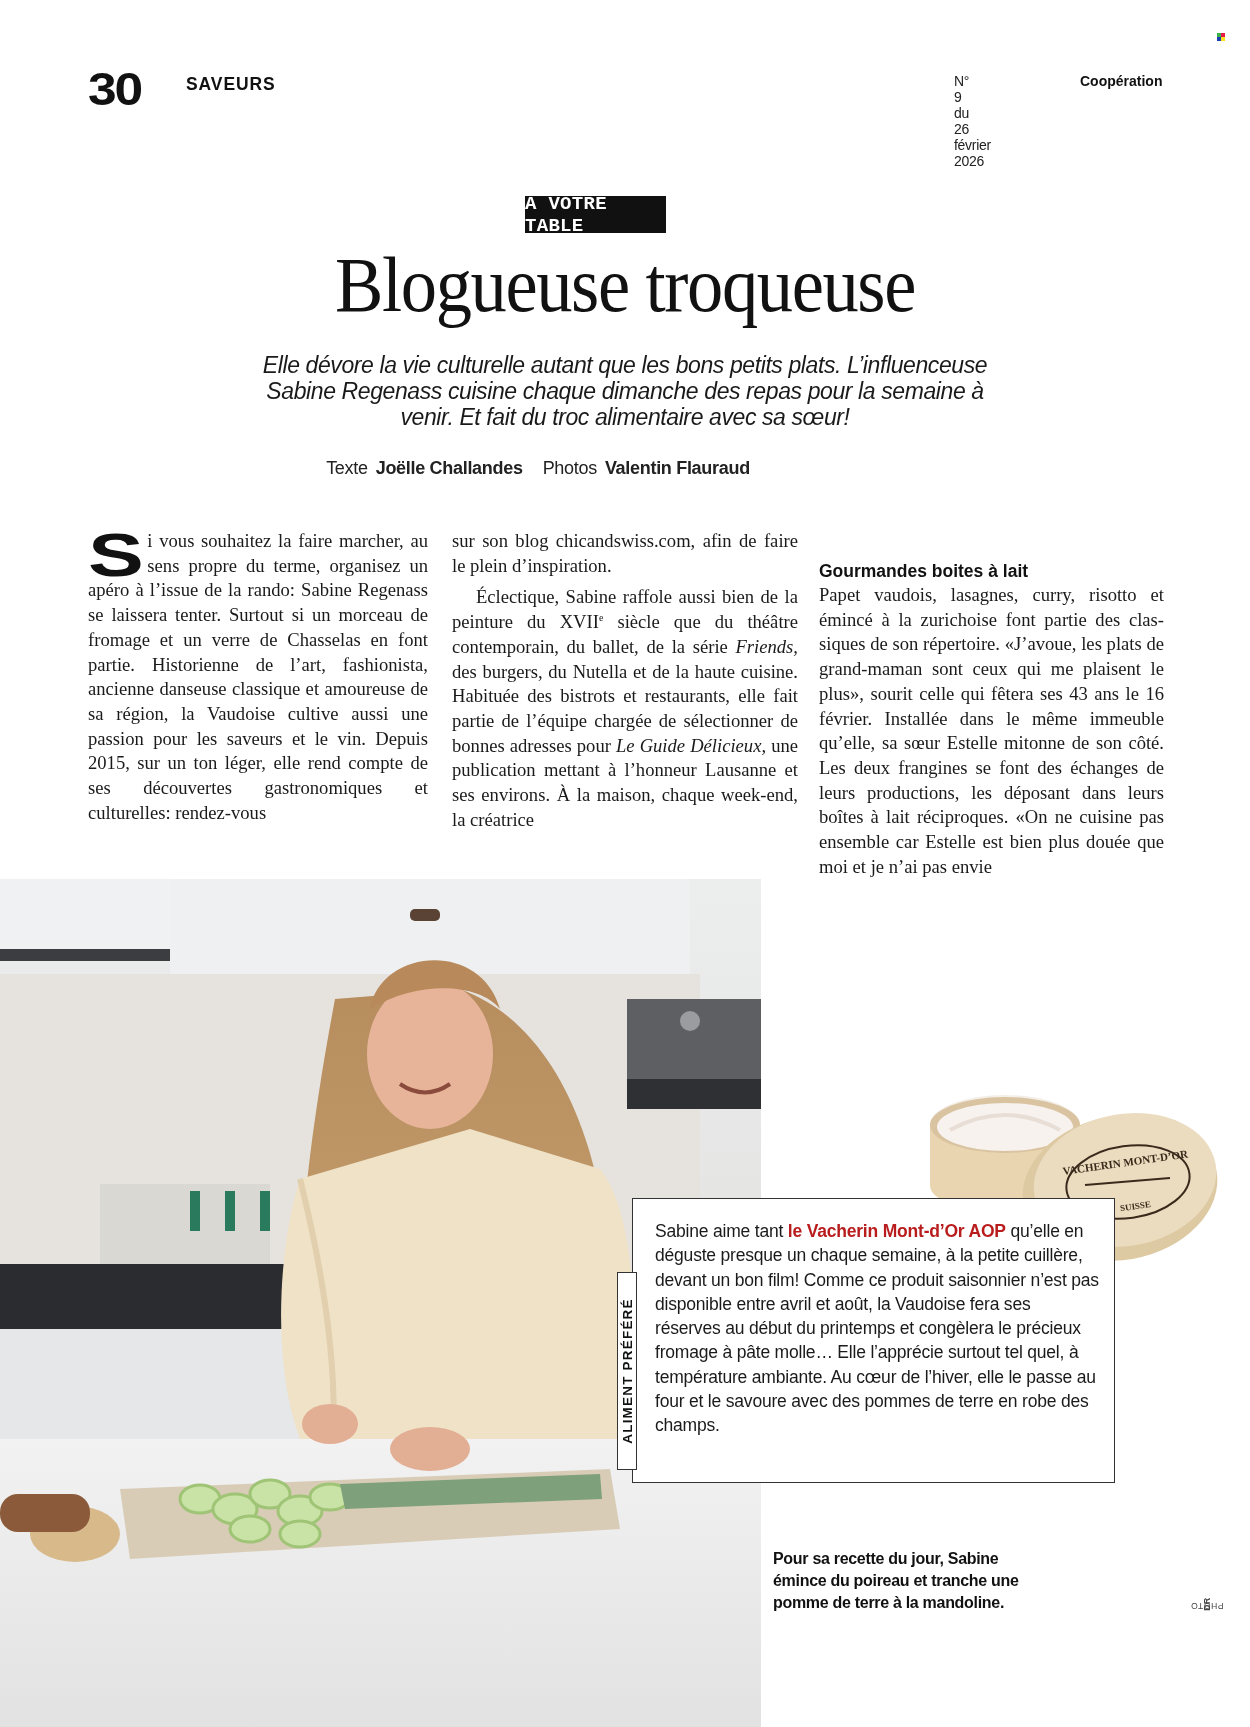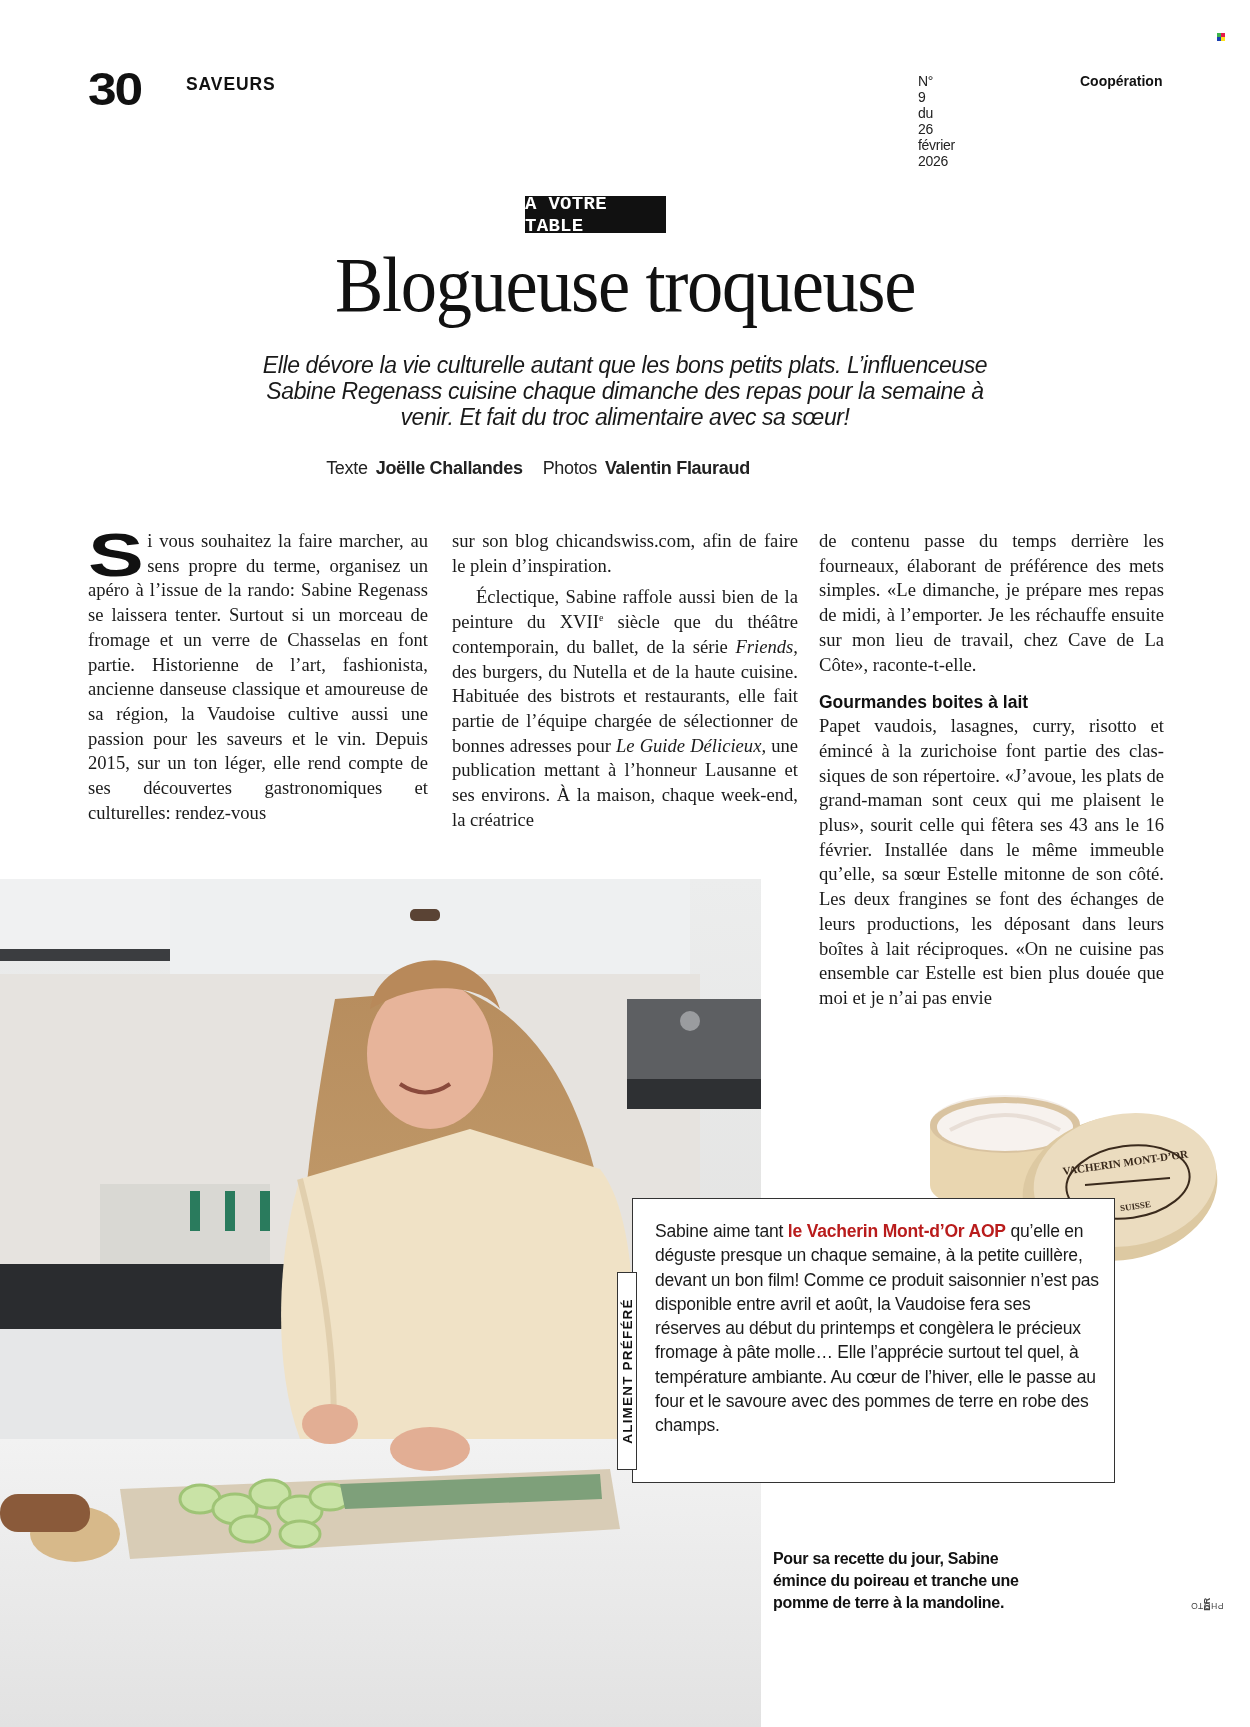--- a/index.html
+++ b/index.html
@@ -4,21 +4,21 @@
 <style>
   * { box-sizing: border-box; margin: 0; padding: 0; }
   html, body { width: 1250px; height: 1727px; background: #ffffff; overflow: hidden; }
   body { position: relative; font-family: "Liberation Sans", sans-serif; color: #111; }
 
   .abs { position: absolute; }
 
   
   .page-num { left: 88px; top: 66px; font-family: "Liberation Sans", sans-serif; font-weight: 900; font-size: 46px; letter-spacing: -2px; color: #111; line-height: 1; transform: scaleX(1.12); transform-origin: left; }
   .section { left: 186px; top: 73px; font-weight: 700; font-size: 19px; letter-spacing: 1px; color: #111; transform: scaleX(0.92); transform-origin: left; }
-  .issue { right: 309px; top: 73px; font-size: 14px; color: #222; letter-spacing: -0.3px; }
+  .issue { right: 309px; top: 73px; font-size: 14px; color: #222; letter-spacing: -0.3px; margin-left: 36px; }
   .pub { left: 1080px; top: 73px; font-size: 14px; font-weight: 700; color: #111; }
   .color-mark { left: 1217px; top: 33px; width: 8px; height: 8px; display: grid; grid-template-columns: 4px 4px; grid-template-rows: 4px 4px; }
   .color-mark span { display: block; }
 
   
   .kicker { left: 525px; top: 196px; width: 141px; height: 37px; background: #111; color: #fff; font-weight: 700; font-size: 19px; display: flex; align-items: center; justify-content: center; letter-spacing: 0.3px; font-family: Liberation Mono, monospace; }
   .title { left: 0; width: 1250px; top: 246px; text-align: center; font-family: "Liberation Serif", serif; font-size: 78px; line-height: 1; letter-spacing: -1.5px; color: #111; transform: scaleX(0.93); transform-origin: center; }
   .lede { left: 250px; width: 750px; top: 352px; text-align: center; font-size: 23px; line-height: 26px; color: #1a1a1a; letter-spacing: -0.4px; font-style: italic; }
   .byline { left: 0; width: 1076px; top: 458px; text-align: center; font-size: 18px; color: #222; letter-spacing: -0.3px; }
   .byline .lbl { font-weight: 400; }
@@ -27,21 +27,21 @@
 
   
   .col { font-family: "Liberation Serif", serif; font-size: 18.6px; line-height: 24.7px; color: #1a1a1a; text-align: justify; hyphens: manual; }
   .col1 { left: 88px; top: 529px; width: 340px; }
   .col2 { left: 452px; top: 529px; width: 346px; }
   .col3 { left: 819px; top: 529px; width: 345px; }
   .col p { text-indent: 0; }
   .col p.indent { text-indent: 24px; margin-top: 7px; }
   .col em { font-style: italic; }
   .dropcap { float: left; font-family: "Liberation Sans", sans-serif; font-weight: 900; font-size: 62px; line-height: 46px; margin: 3px 6px 0 0; transform: scaleX(1.35); transform-origin: left; padding-right: 12px; color: #111; }
-  .subhead { font-family: "Liberation Sans", sans-serif; font-weight: 700; font-size: 17.5px; margin-top: 13px; line-height: 24px; color: #111; }
+  .subhead { font-family: "Liberation Sans", sans-serif; font-weight: 700; font-size: 17.5px; margin-top: 30px; line-height: 24px; color: #111; }
   sup { font-size: 10px; vertical-align: super; line-height: 0; }
 
   
   .photo { left: 0; top: 879px; width: 761px; height: 848px; overflow: hidden; background: #e8e9ea; }
   .photo svg { display: block; }
 
   
   .cheese { left: 910px; top: 1070px; width: 320px; height: 200px; }
 
   
@@ -81,21 +81,20 @@
 <div class="abs col col1">
   <p><span class="dropcap">S</span><span>i vous souhaitez la faire marcher, au sens propre du terme, organisez un apéro à l’issue de la rando: Sabine Regenass se laissera tenter. Surtout si un morceau de fromage et un verre de Chas­selas en font partie. Historienne de l’art, fashionista, ancienne danseuse classique et amoureuse de sa région, la Vaudoise cultive aussi une passion pour les saveurs et le vin. Depuis 2015, sur un ton léger, elle rend compte de ses découvertes gas­tronomiques et culturelles: rendez-vous</span></p>
 </div>
 
 <div class="abs col col2">
   <p>sur son blog chicandswiss.com, afin de faire le plein d’inspiration.</p>
   <p class="indent"><span>Éclectique, Sabine raffole aussi bien de la peinture du XVII</span><sup>e</sup><span> siècle que du théâtre contemporain, du ballet, de la série </span><em>Friends,</em><span> des burgers, du Nutella et de la haute cuisine. Habituée des bistrots et res­taurants, elle fait partie de l’équipe chargée de sélectionner de bonnes adresses pour </span><em>Le Guide Délicieux,</em><span> une publication met­tant à l’honneur Lausanne et ses environs. À la maison, chaque week-end, la créatrice</span></p>
 </div>
 
 <div class="abs col col3">
-  <p>de contenu passe du temps derrière les fourneaux, élaborant de préférence des mets simples. «Le dimanche, je prépare mes repas de midi, à l’emporter. Je les ré­chauffe ensuite sur mon lieu de travail, chez Cave de La Côte», raconte-t-elle.</p>
   <h2 class="subhead">Gourmandes boites à lait</h2>
   <p>Papet vaudois, lasagnes, curry, risotto et émincé à la zurichoise font partie des clas­siques de son répertoire. «J’avoue, les plats de grand-maman sont ceux qui me plaisent le plus», sourit celle qui fêtera ses 43 ans le 16 février. Installée dans le même im­meuble qu’elle, sa sœur Estelle mitonne de son côté. Les deux frangines se font des échanges de leurs productions, les dépo­sant dans leurs boîtes à lait réciproques. «On ne cuisine pas ensemble car Estelle est bien plus douée que moi et je n’ai pas envie</p>
 </div>
 
 <div class="abs photo">
   <svg width="761" height="848" viewBox="0 0 761 848" xmlns="http://www.w3.org/2000/svg">
     <defs>
       <linearGradient id="wall" x1="0" y1="0" x2="0" y2="1">
         <stop offset="0" stop-color="#eceded"></stop>
           <stop offset="1" stop-color="#d9d8d6"></stop>

